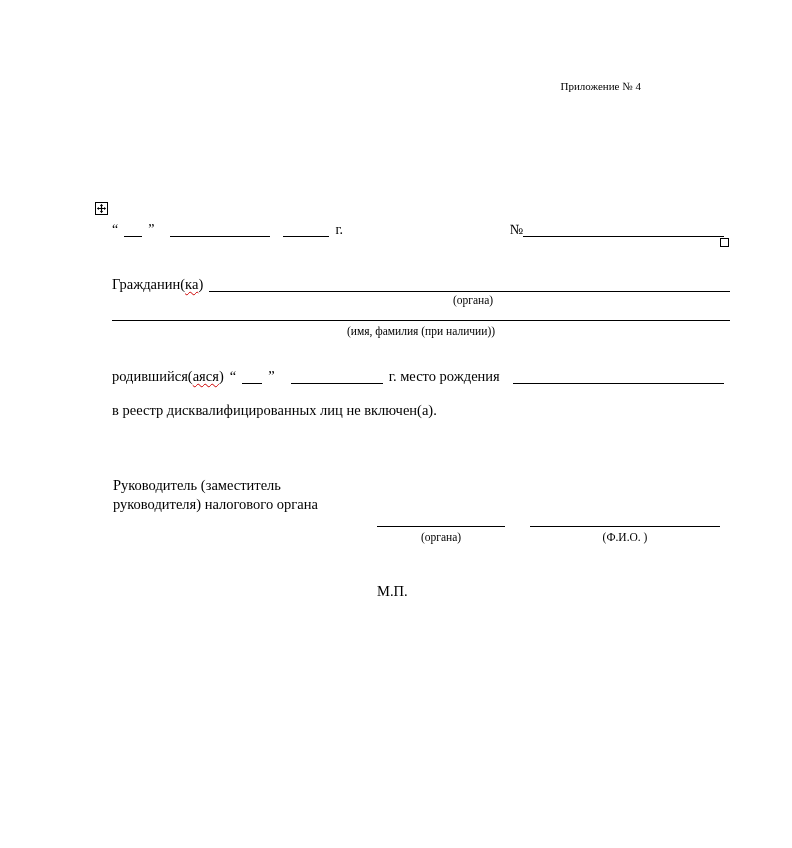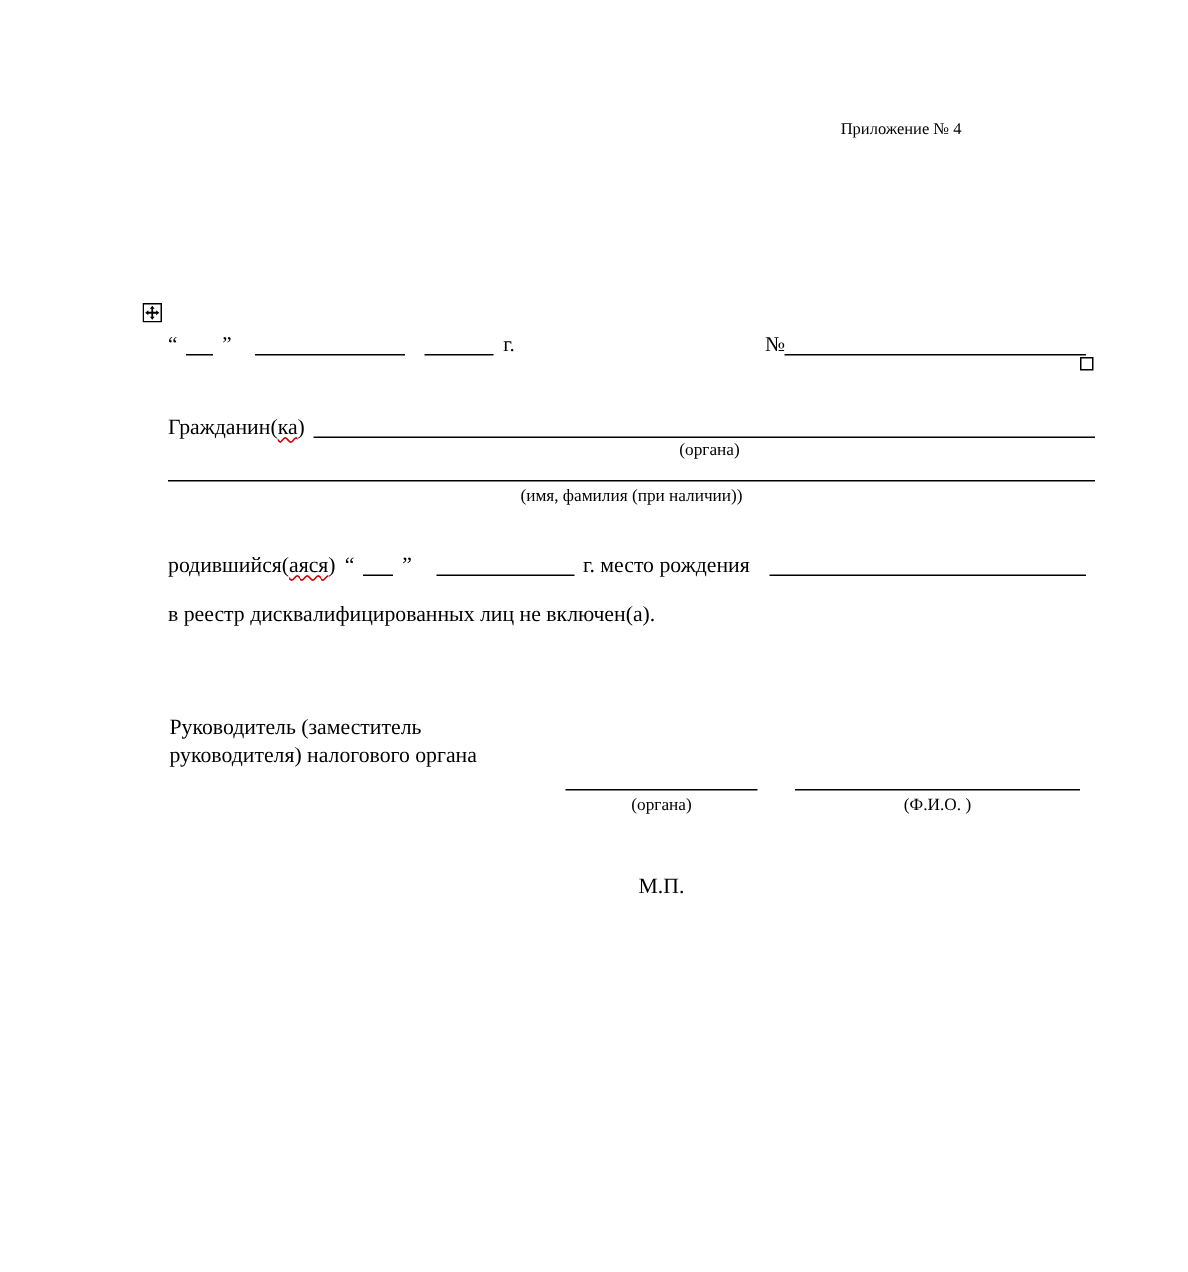--- a/index.html
+++ b/index.html
@@ -86,21 +86,21 @@
     top: 476px; left: 113px; width: 300px;
     font-size: 14.5px;
     line-height: 18.5px;
     white-space: pre-wrap;
   }
   .sig-line-1 { top: 526px; left: 377px; width: 128px; border-top: 1px solid #000; height: 0; }
   .sig-line-2 { top: 526px; left: 530px; width: 190px; border-top: 1px solid #000; height: 0; }
   .caption-sign { top: 531px; left: 377px; width: 128px; }
   .caption-fio  { top: 531px; left: 530px; width: 190px; }
 
-  .stamp { top: 583px; left: 377px; width: 128px; text-align: center; font-size: 14.5px; }
+  .stamp { top: 583px; left: 377px; width: 128px; text-align: left; font-size: 14.5px; }
 
   .sic {
     text-decoration: underline wavy #cc0000;
     text-decoration-thickness: 1px;
     text-underline-offset: 2px;
   }
   .q { letter-spacing: 0; }
   .sp-s { margin-left: 6px; }
   .sp-m { margin-left: 13px; }
   .sp-l { margin-left: 16px; }

